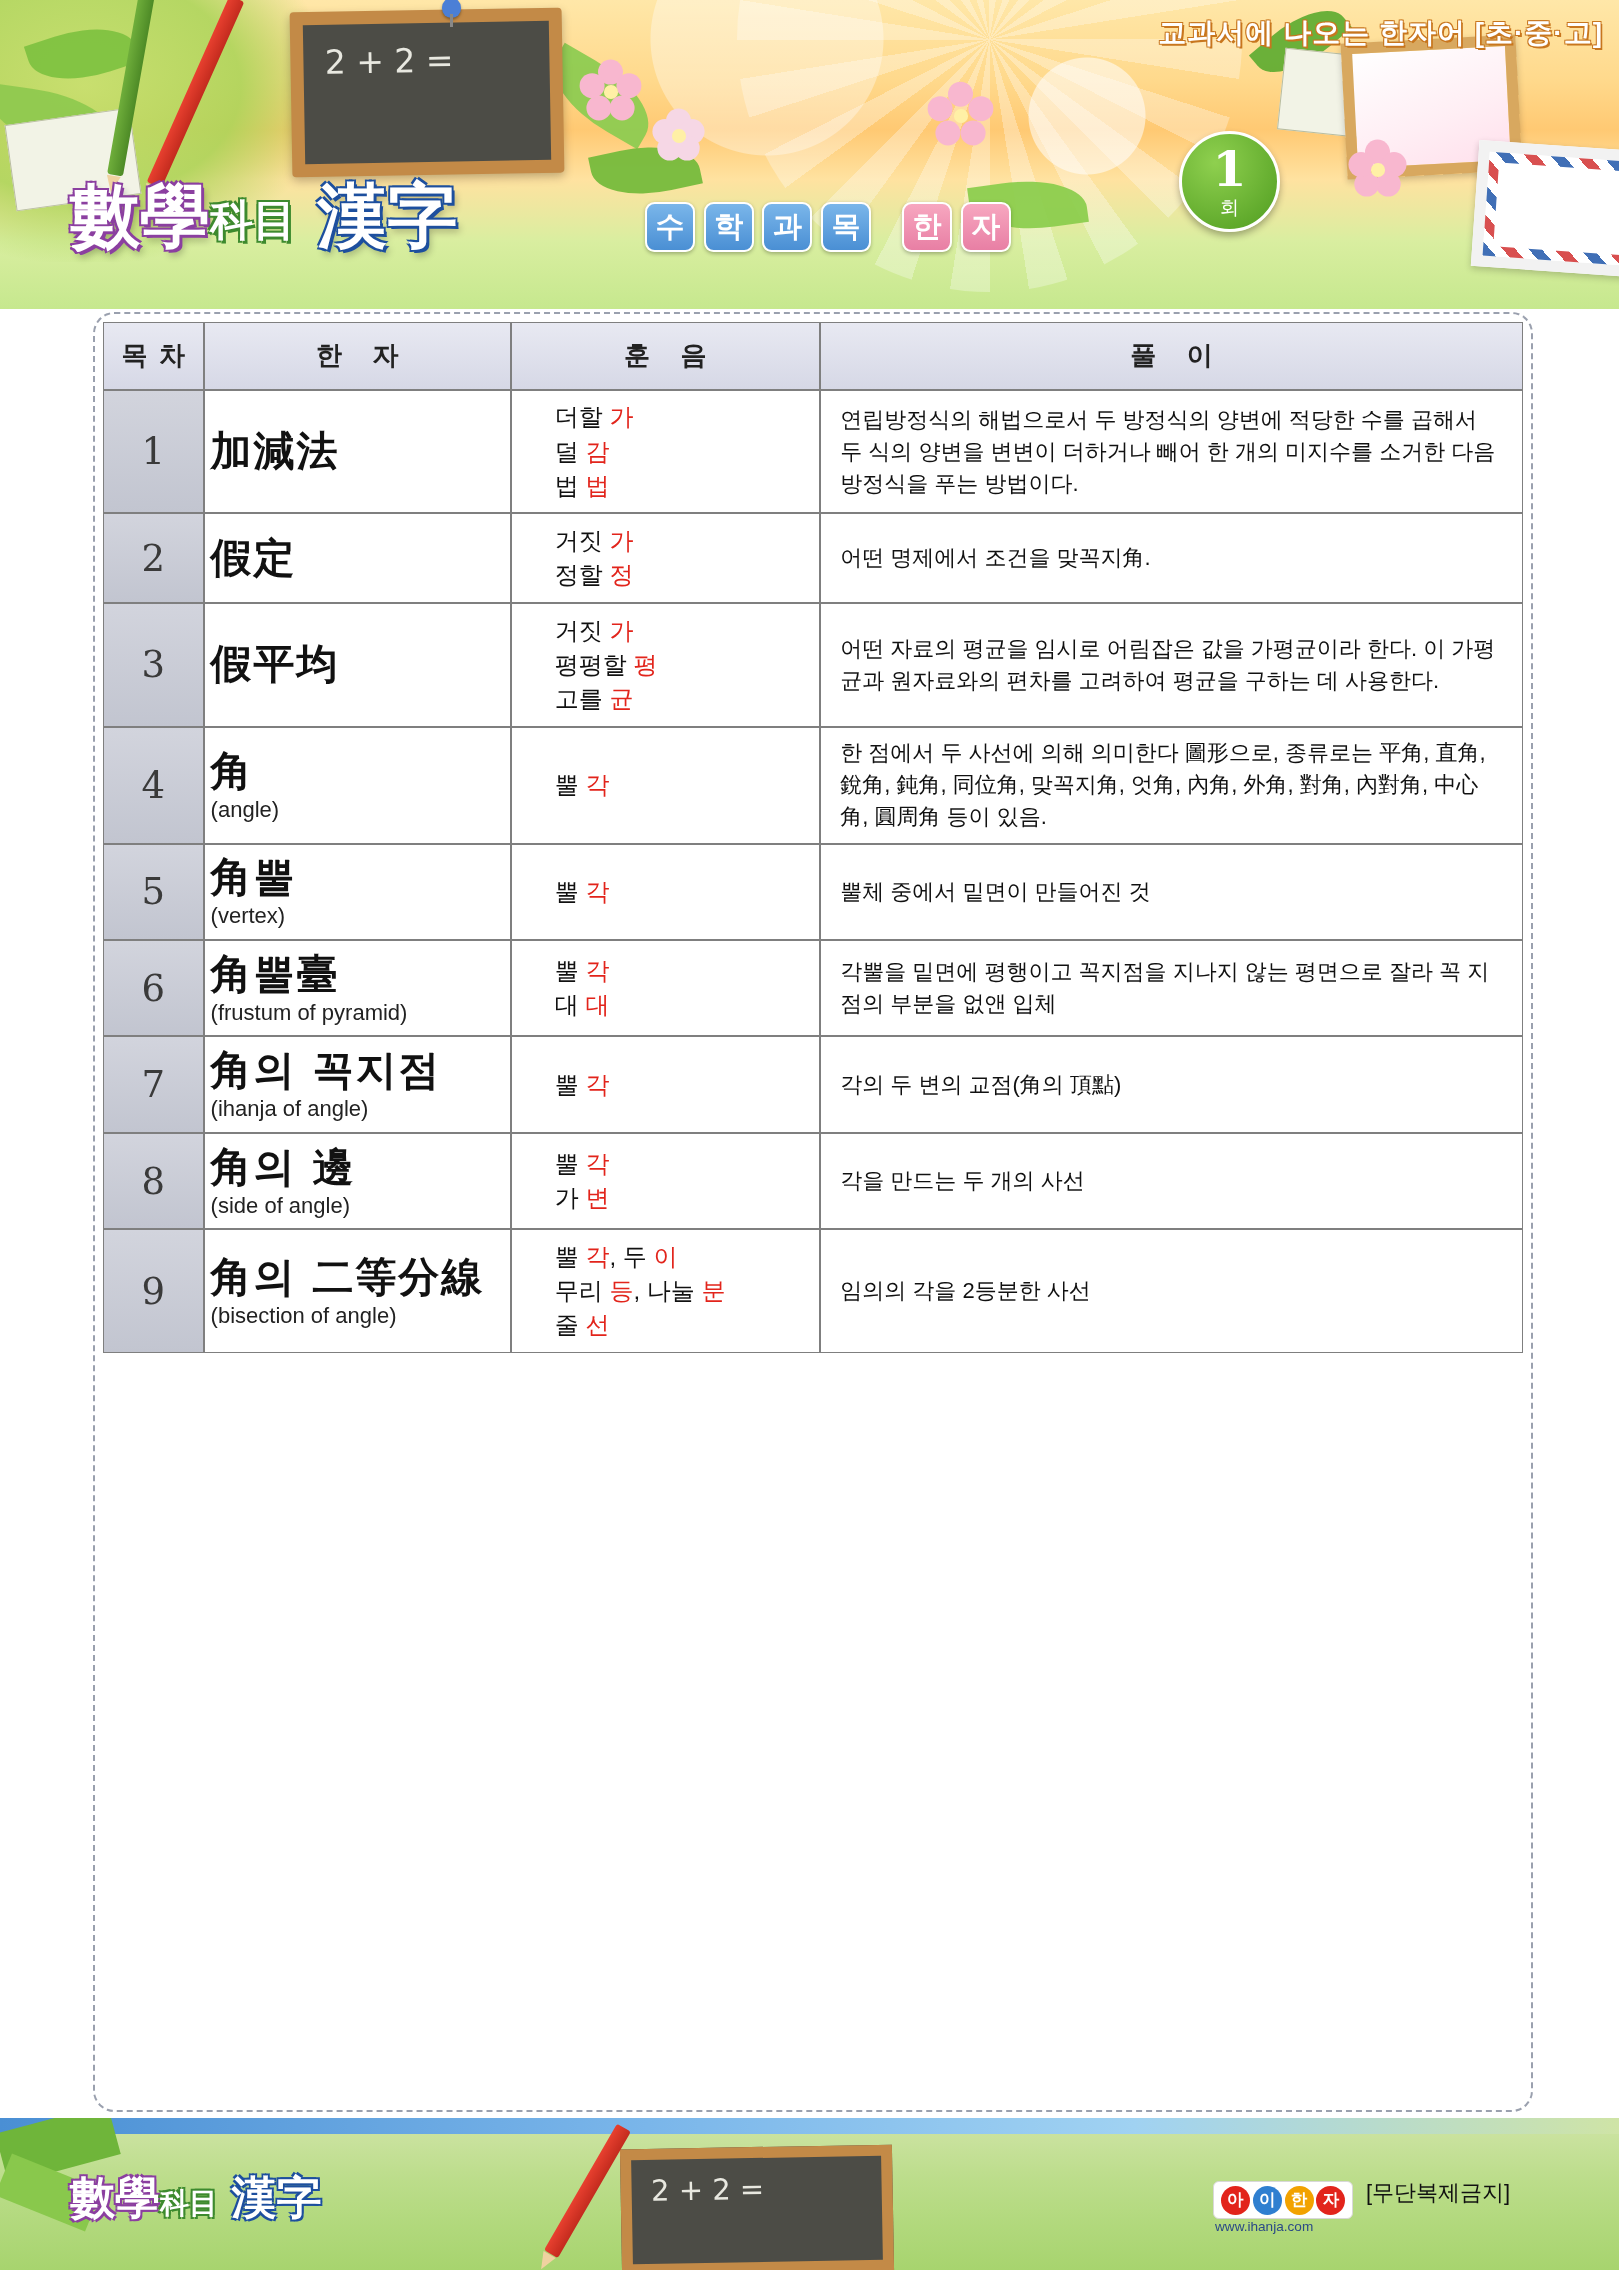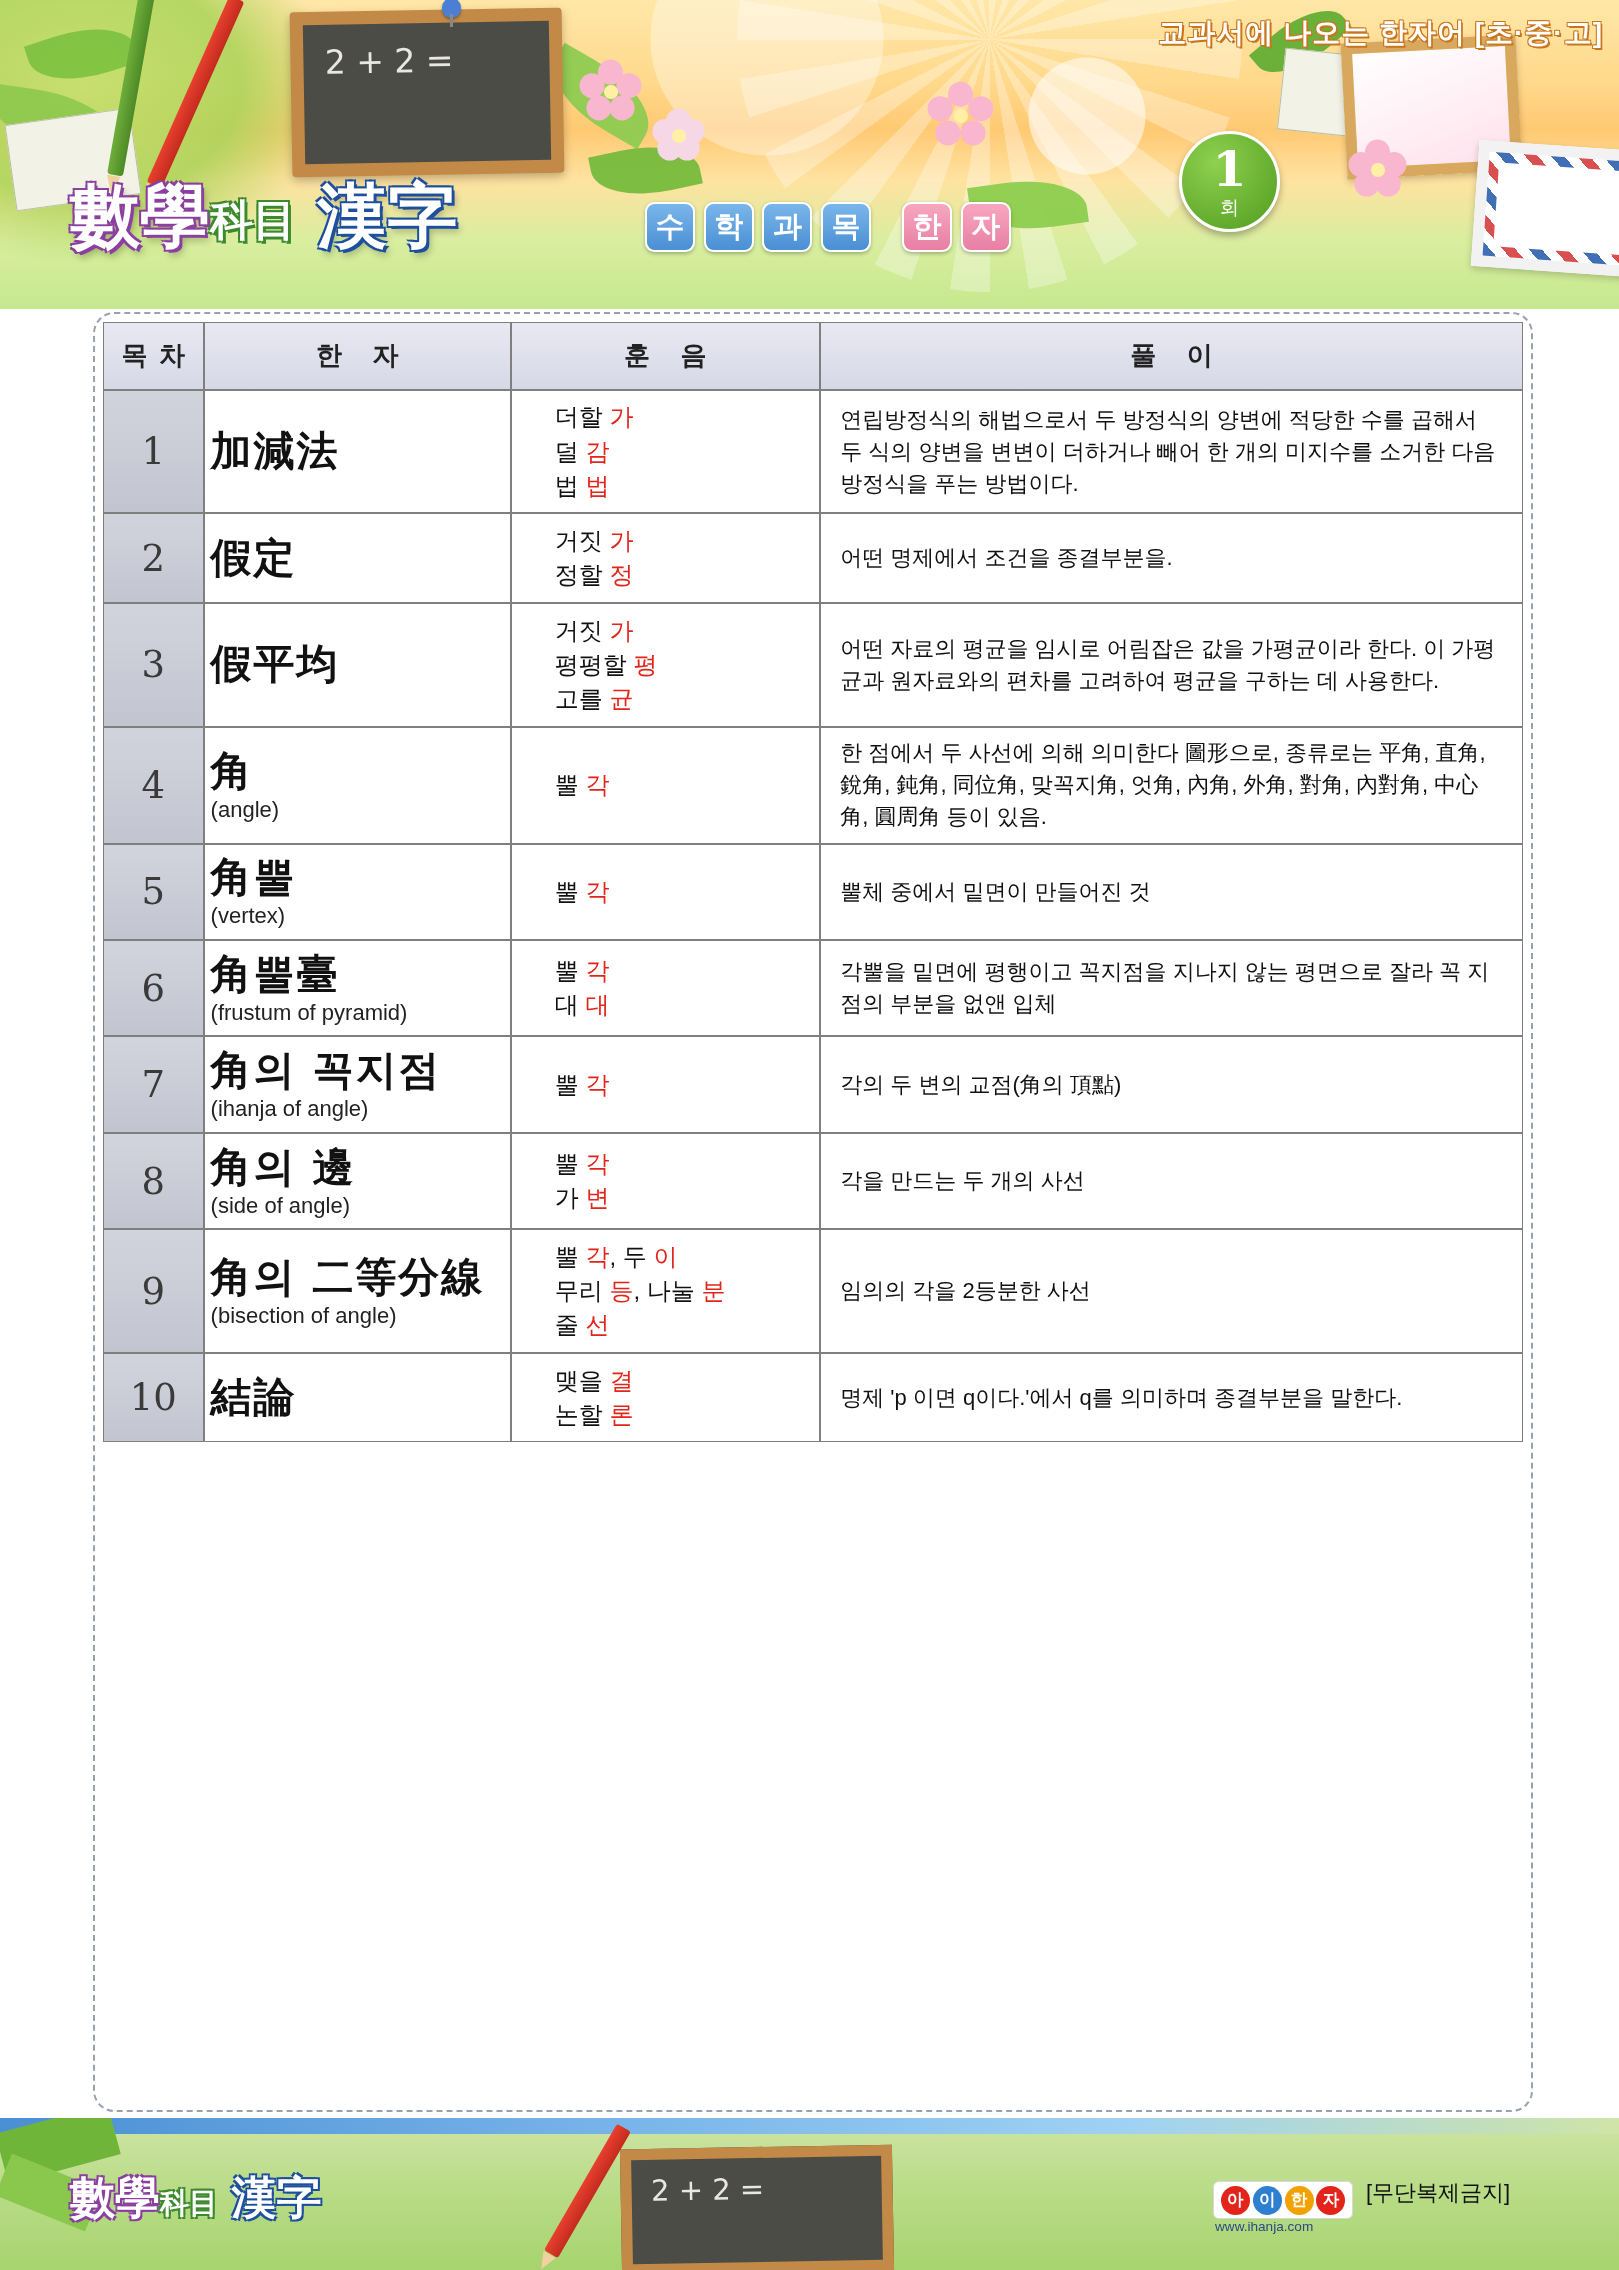--- a/index.html
+++ b/index.html
@@ -356,21 +356,21 @@
         </tr>
         <tr class="row-sep">
           <td class="idx">2</td>
           <td class="hanja">
             <span class="big">假定</span>
           </td>
           <td class="hun">
             <div><span>거짓 </span><span class="r">가</span></div>
             <div><span>정할 </span><span class="r">정</span></div>
           </td>
-          <td class="desc">어떤 명제에서 조건을 종결부분을.</td>
+          <td class="desc">어떤 명제에서 조건을 맞꼭지角.</td>
         </tr>
         <tr class="row-sep">
           <td class="idx">3</td>
           <td class="hanja">
             <span class="big">假平均</span>
           </td>
           <td class="hun">
             <div><span>거짓 </span><span class="r">가</span></div>
             <div><span>평평할 </span><span class="r">평</span></div>
             <div><span>고를 </span><span class="r">균</span></div>
@@ -439,31 +439,20 @@
           <td class="hanja">
             <span class="big">角의 二等分線</span>
             <span class="eng">(bisection of angle)</span>
           </td>
           <td class="hun">
             <div><span>뿔 </span><span class="r">각</span><span>, 두 </span><span class="r">이</span></div>
             <div><span>무리 </span><span class="r">등</span><span>, 나눌 </span><span class="r">분</span></div>
             <div><span>줄 </span><span class="r">선</span></div>
           </td>
           <td class="desc">임의의 각을 2등분한 사선</td>
-        </tr>
-        <tr class="row-sep">
-          <td class="idx">10</td>
-          <td class="hanja">
-            <span class="big">結論</span>
-          </td>
-          <td class="hun">
-            <div><span>맺을 </span><span class="r">결</span></div>
-            <div><span>논할 </span><span class="r">론</span></div>
-          </td>
-          <td class="desc">명제 'p 이면 q이다.'에서 q를 의미하며 종결부분을 말한다.</td>
         </tr>
       </tbody>
   </table>
 </div>
 
 <div class="footer">
   <div class="stripe"></div>
   <div class="chalk2">
     <span>2 + 2 =</span>
   </div>

